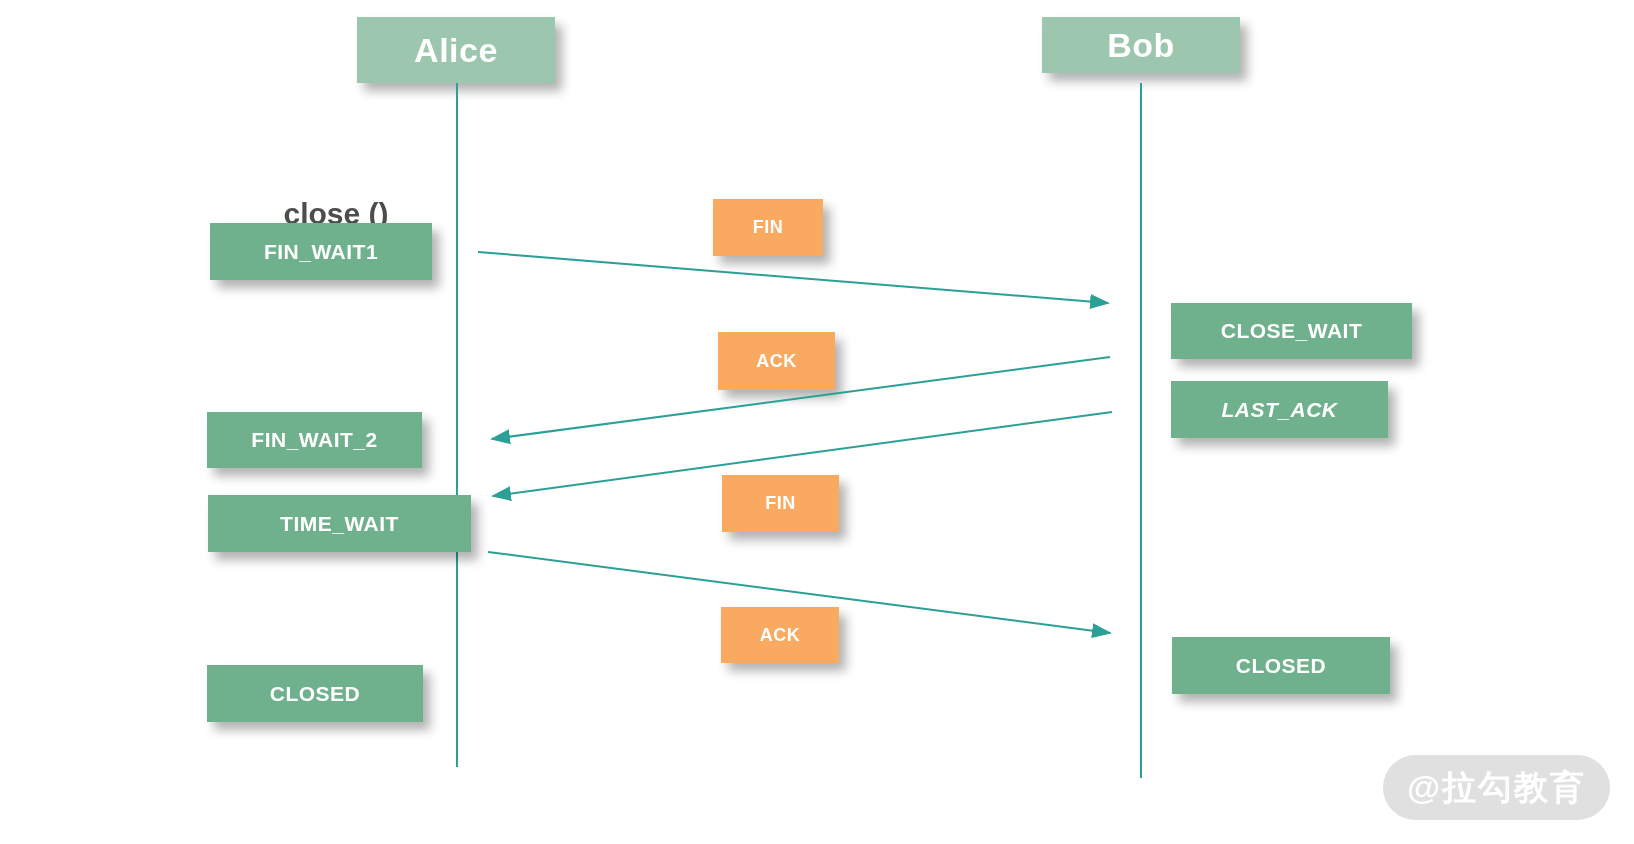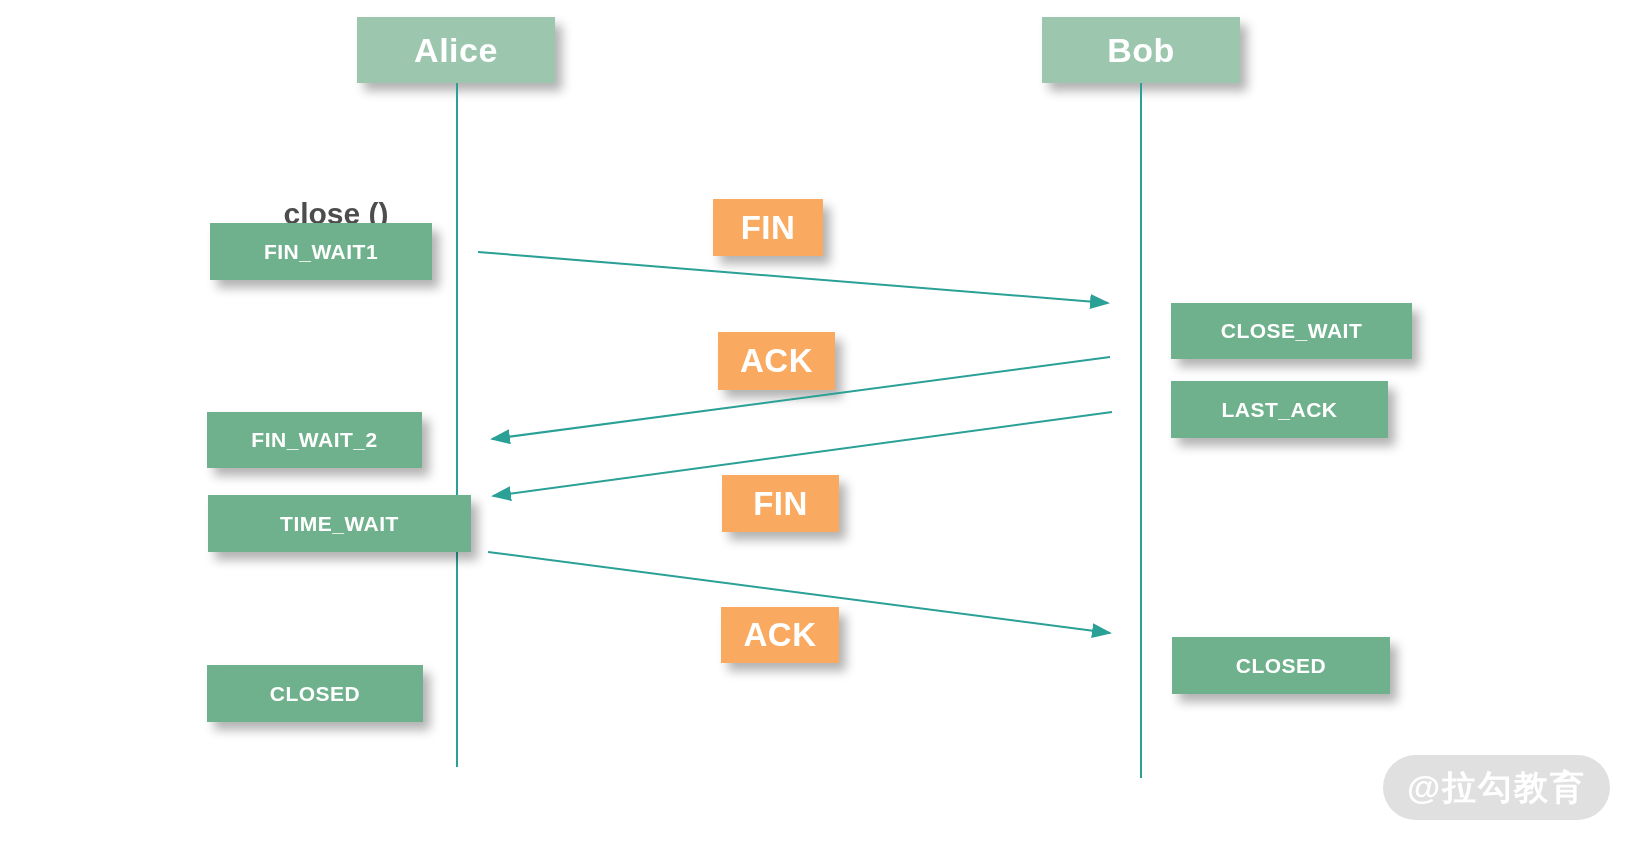--- a/index.html
+++ b/index.html
@@ -31,21 +31,21 @@
   .actor{
     background:var(--actor-green);
     font-size:34px;
   }
   .state{
     background:var(--state-green);
     font-size:21px;
   }
   .msg{
     background:var(--message-orange);
-    font-size:33px;
+    font-size:18px;
   }
   .lifeline{
     position:absolute;
     width:2px;
     background:var(--line-teal);
   }
   .close-label{
     position:absolute;
     color:var(--text-dark);
     font-size:30px;font-weight:700;
@@ -67,34 +67,34 @@
     border-radius:33px;
     letter-spacing:2px;
   }
 </style>
 </head>
 <body>
 
 <div class="canvas">
 
   <div class="box actor" style="left:357px;top:17px;width:198px;height:66px;">Alice</div>
-  <div class="box actor" style="left:1042px;top:17px;width:198px;height:66px;">Bob</div>
+  <div class="box actor" style="left:1042px;top:17px;width:198px;height:56px;">Bob</div>
 
   <div class="lifeline" style="left:456px;top:83px;height:684px;"></div>
   <div class="lifeline" style="left:1140px;top:83px;height:695px;"></div>
 
   <div class="close-label" style="left:256px;top:165px;width:160px;margin-top:32px;">close ()</div>
 
   <div class="box state" style="left:210px;top:223px;width:222px;height:57px;">FIN_WAIT1</div>
   <div class="box state" style="left:207px;top:412px;width:215px;height:56px;">FIN_WAIT_2</div>
   <div class="box state" style="left:208px;top:495px;width:263px;height:57px;">TIME_WAIT</div>
   <div class="box state" style="left:207px;top:665px;width:216px;height:57px;">CLOSED</div>
 
   <div class="box state" style="left:1171px;top:303px;width:241px;height:56px;">CLOSE_WAIT</div>
-  <div class="box state" style="left:1171px;top:381px;width:217px;height:57px;">LAST_ACK</div>
+  <div class="box state" style="left:1171px;top:381px;width:217px;height:57px;font-style:italic;">LAST_ACK</div>
   <div class="box state" style="left:1172px;top:637px;width:218px;height:57px;">CLOSED</div>
 
   <div class="box msg" style="left:713px;top:199px;width:110px;height:57px;">FIN</div>
   <div class="box msg" style="left:718px;top:332px;width:117px;height:58px;">ACK</div>
   <div class="box msg" style="left:722px;top:475px;width:117px;height:57px;">FIN</div>
   <div class="box msg" style="left:721px;top:607px;width:118px;height:56px;">ACK</div>
 
   <svg class="arrows" width="1634" height="844" viewBox="0 0 1634 844">
     <defs>
       <marker id="arrowhead" markerWidth="10" markerHeight="7.5" refX="9" refY="3.75" orient="auto">

